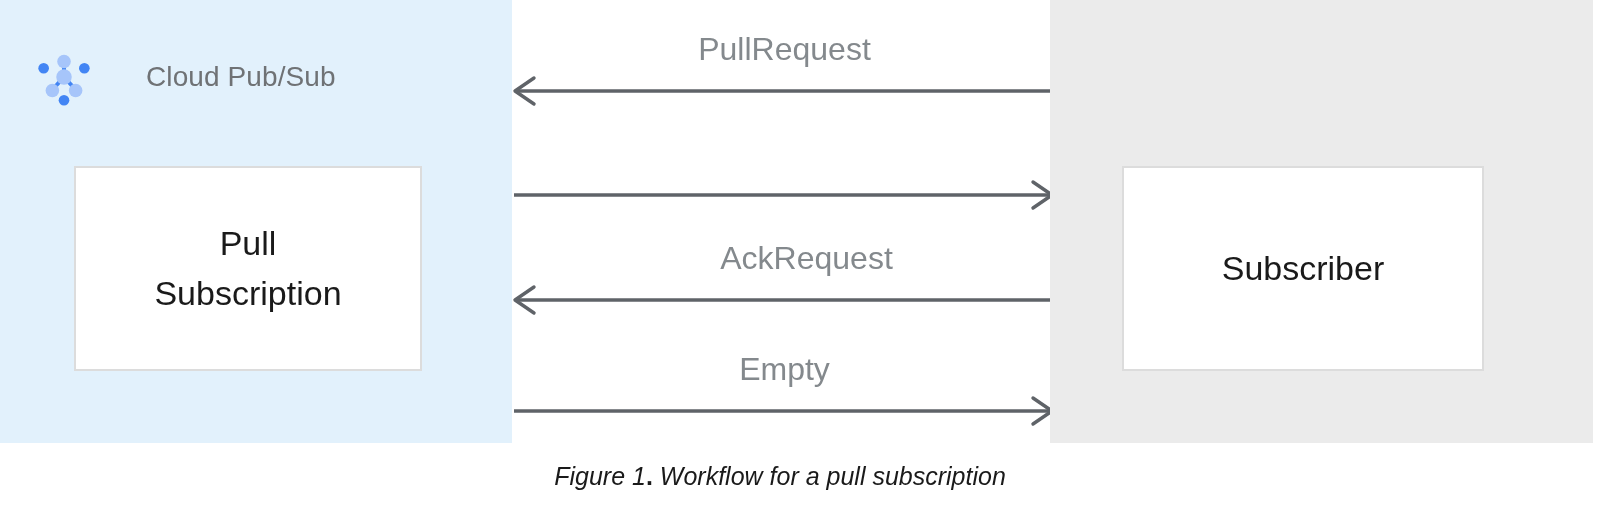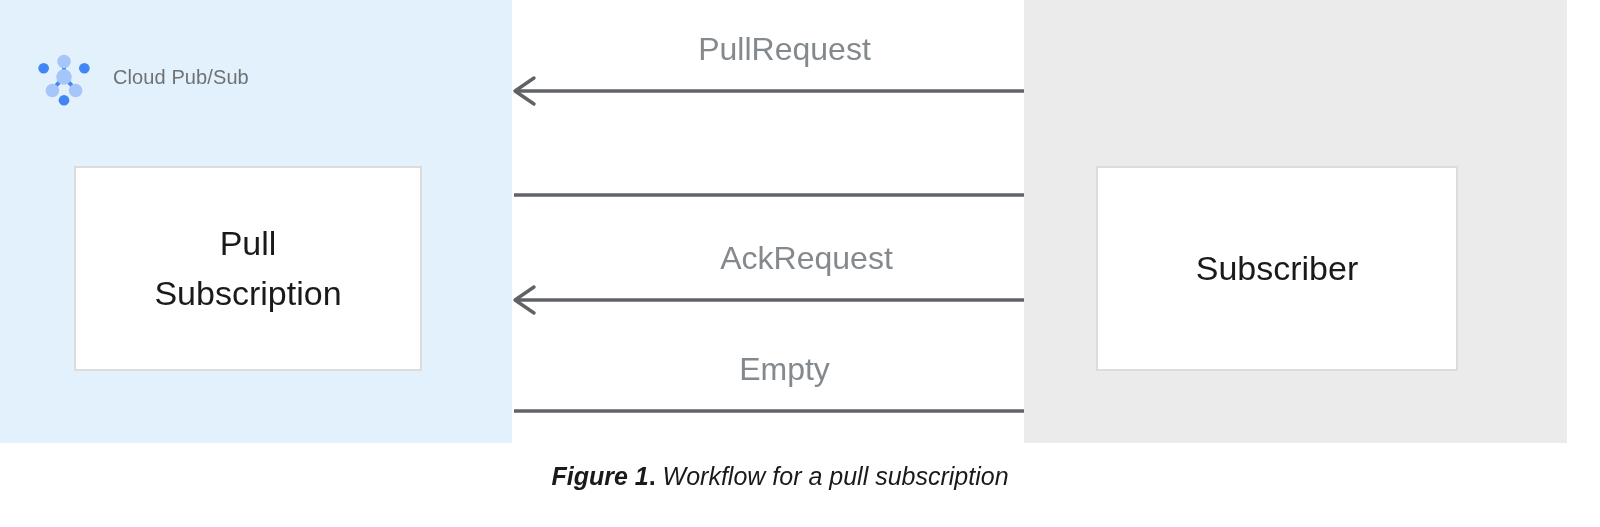--- a/index.html
+++ b/index.html
@@ -23,21 +23,21 @@
     position: absolute;
     top: 0;
     height: 443px;
   }
   #pubsub-panel {
     left: 0;
     width: 512px;
     background: #e2f1fc;
   }
   #subscriber-panel {
-    left: 1024px;
+    left: 1050px;
     width: 543px;
     background: #ebebeb;
   }
   #channel-area {
     position: absolute;
     left: 512px;
     top: 0;
     width: 545px;
     height: 443px;
     background: #ffffff;
@@ -52,24 +52,25 @@
     align-items: center;
     gap: 18px;
   }
   #pubsub-logo-icon {
     width: 62px;
     height: 62px;
     display: block;
     flex: 0 0 auto;
   }
   #pubsub-brand-label {
-    font-size: 20px;
+    font-size: 28px;
     color: #6f7275;
     letter-spacing: 0.1px;
     white-space: nowrap;
+    margin-left: 33px;
   }
 
   
   .node-box {
     position: absolute;
     background: #ffffff;
     border: 2px solid #dcdcdc;
     box-sizing: border-box;
     display: flex;
     align-items: center;
@@ -125,21 +126,21 @@
   #figure-caption {
     position: absolute;
     left: 0;
     top: 462px;
     width: 1560px;
     text-align: center;
     font-size: 25px;
     color: #1a1a1a;
   }
   #figure-caption-number {
-    font-weight: bold;
+    font-weight: normal;
     font-style: italic;
   }
   #figure-caption-sep {
     font-weight: bold;
   }
   #figure-caption-text {
     font-style: italic;
     margin-top: 29px;
   }
 </style>

